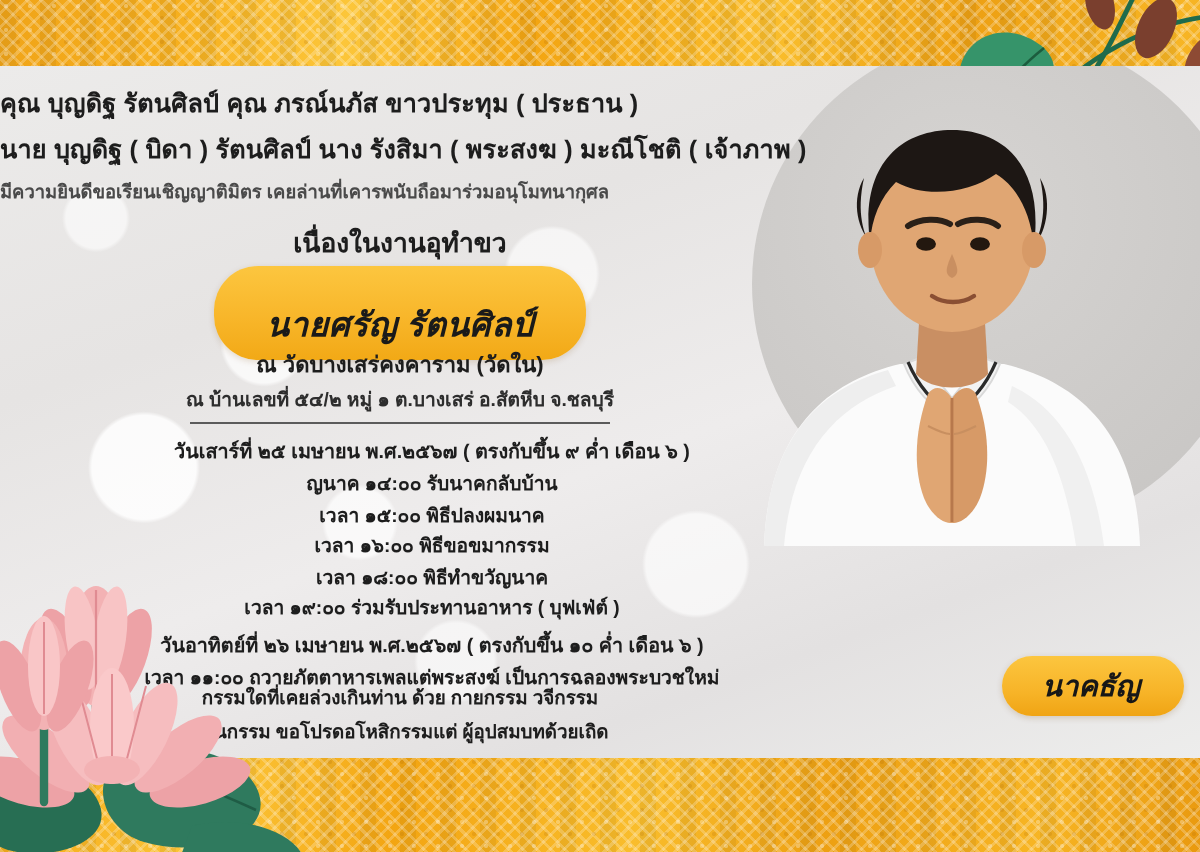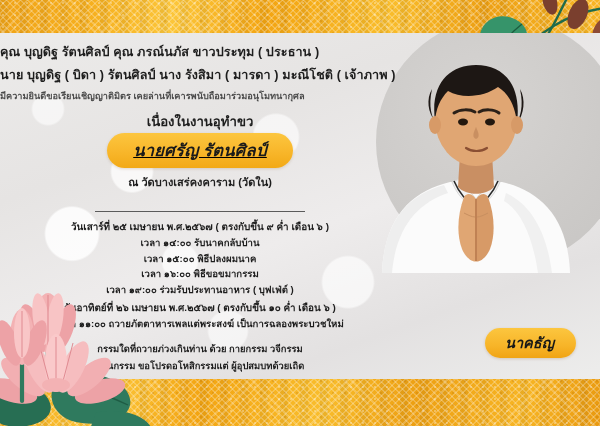--- a/index.html
+++ b/index.html
@@ -80,25 +80,24 @@
 
   .occasion{
     position:absolute;left:0;width:400px;top:78px;
     text-align:center;font-size:13.2px;font-weight:700;color:#1d1d1d;
   }
 
   
   .pill-wrap{position:absolute;left:0;width:400px;top:100px;text-align:center;}
   .pill{
     display:inline-block;position:relative;
-    padding:4px 26px 5px;
+    padding:16px 26px 5px;
     border-radius:22px;
     background:linear-gradient(180deg,#fcc63f 0%,#f8b62a 55%,#f2a916 100%);
     box-shadow:0 1px 3px rgba(120,70,0,.18);
-    text-decoration:underline;
   }
   .pill-text{
     font-family:"Liberation Serif","DejaVu Serif",serif;
     font-style:italic;font-weight:700;font-size:16.5px;color:#1a1a1a;
     white-space:nowrap;letter-spacing:.3px;
   }
 
   .temple{
     position:absolute;left:0;width:400px;top:140px;
     text-align:center;font-size:11px;font-weight:700;color:#1d1d1d;
@@ -106,32 +105,32 @@
   .address{
     position:absolute;left:0;width:400px;top:159px;
     text-align:center;font-size:9.6px;font-weight:600;color:#2d2d2d;
   }
   .rule{
     position:absolute;top:178px;left:95px;width:210px;height:0;
     border-top:1.1px solid #5b5b5b;
   }
 
   
-  .schedule{position:absolute;left:0;width:400px;top:186px;text-align:center;color:#1d1d1d;}
+  .schedule{position:absolute;left:16px;width:400px;top:186px;text-align:center;color:#1d1d1d;}
   .sched-head{font-size:9.9px;font-weight:700;line-height:1.62;white-space:nowrap;}
   .sched-item{font-size:9.6px;font-weight:600;line-height:1.62;white-space:nowrap;}
   .sched-gap{height:3px;}
 
   
   .footer{position:absolute;left:0;width:400px;top:308px;text-align:center;color:#1d1d1d;}
   .footer .f{font-size:9.4px;font-weight:600;line-height:1.78;white-space:nowrap;}
 
   
   .badge{
-    position:absolute;right:24px;top:295px;
+    position:absolute;right:8px;top:295px;
     padding:3px 22px 4px 20px;
     border-radius:16px;
     background:linear-gradient(180deg,#fcc63f 0%,#f7b428 60%,#f0a414 100%);
     box-shadow:0 1px 3px rgba(120,70,0,.20);
   }
   .badge-text{
     font-family:"Liberation Serif","DejaVu Serif",serif;
     font-style:italic;font-weight:700;font-size:14.5px;color:#171717;white-space:nowrap;
   }
 </style>
@@ -218,48 +217,50 @@
           <path d="M86 172 C90 174 94 176 97 176" stroke="#c88f60" stroke-width="1" fill="none"></path>
           <path d="M110 172 C106 174 102 176 99 176" stroke="#c88f60" stroke-width="1" fill="none"></path>
         </g>
 
         <path d="M128 152 C150 162 168 186 174 232 L160 232 C154 192 142 170 126 160 Z" fill="#f0f0f0"></path>
       </g>
     </svg>
 
     <div class="names">
       <div class="l1">คุณ บุญดิฐ รัตนศิลป์ คุณ ภรณ์นภัส ขาวประทุม ( ประธาน )</div>
-      <div class="l2">นาย บุญดิฐ ( บิดา ) รัตนศิลป์   นาง รังสิมา ( มารดา ) มะณีโชติ ( เจ้าภาพ )</div>
+      <div class="l2">นาย บุญดิฐ ( บิดา ) รัตนศิลป์   นาง รังสิมา ( พระสงฆ ) มะณีโชติ ( เจ้าภาพ )</div>
       <div class="l3">มีความยินดีขอเรียนเชิญญาติมิตร เคยล่านที่เคารพนับถือมาร่วมอนุโมทนากุศล</div>
     </div>
 
     <div class="occasion">เนื่องในงานอุทำขว</div>
 
     <div class="pill-wrap">
       <span class="pill">
         <span class="pill-text">นายศรัญ รัตนศิลป์</span>
       </span>
     </div>
 
     <div class="temple">ณ วัดบางเสร่คงคาราม (วัดใน)</div>
+    <div class="address">ณ บ้านเลขที่ ๕๔/๒ หมู่ ๑ ต.บางเสร่ อ.สัตหีบ จ.ชลบุรี</div>
     <div class="rule"></div>
 
     <div class="schedule">
       <div class="sched-head">วันเสาร์ที่ ๒๕ เมษายน พ.ศ.๒๕๖๗ ( ตรงกับขึ้น ๙ ค่ำ เดือน ๖ )</div>
-      <div class="sched-item">เวลา ๑๔:๐๐ รับนาคกลับบ้าน</div>
+      <div class="sched-item">ญนาค ๑๔:๐๐ รับนาคกลับบ้าน</div>
       <div class="sched-item">เวลา ๑๕:๐๐ พิธีปลงผมนาค</div>
       <div class="sched-item">เวลา ๑๖:๐๐ พิธีขอขมากรรม</div>
+      <div class="sched-item">เวลา ๑๘:๐๐ พิธีทำขวัญนาค</div>
       <div class="sched-item">เวลา ๑๙:๐๐ ร่วมรับประทานอาหาร ( บุฟเฟ่ต์ )</div>
       <div class="sched-gap"></div>
       <div class="sched-head">วันอาทิตย์ที่ ๒๖ เมษายน พ.ศ.๒๕๖๗ ( ตรงกับขึ้น ๑๐ ค่ำ เดือน ๖ )</div>
       <div class="sched-item">เวลา ๑๑:๐๐ ถวายภัตตาหารเพลแต่พระสงฆ์ เป็นการฉลองพระบวชใหม่</div>
     </div>
 
     <div class="footer">
-      <div class="f">กรรมใดที่ถวายภ่วงเกินท่าน ด้วย กายกรรม วจีกรรม</div>
+      <div class="f">กรรมใดที่เคยล่วงเกินท่าน ด้วย กายกรรม วจีกรรม</div>
       <div class="f">มโนกรรม ขอโปรดอโหสิกรรมแต่ ผู้อุปสมบทด้วยเถิด</div>
 
     </div>
 
     <div class="badge">
       <span class="badge-text">นาคธัญ</span>
     </div>
 
     <svg class="deco deco-ml" viewBox="0 0 150 150">
       <path d="M78 66 L78 112" stroke="#2f7a5e" stroke-width="4.5" stroke-linecap="round"></path>

